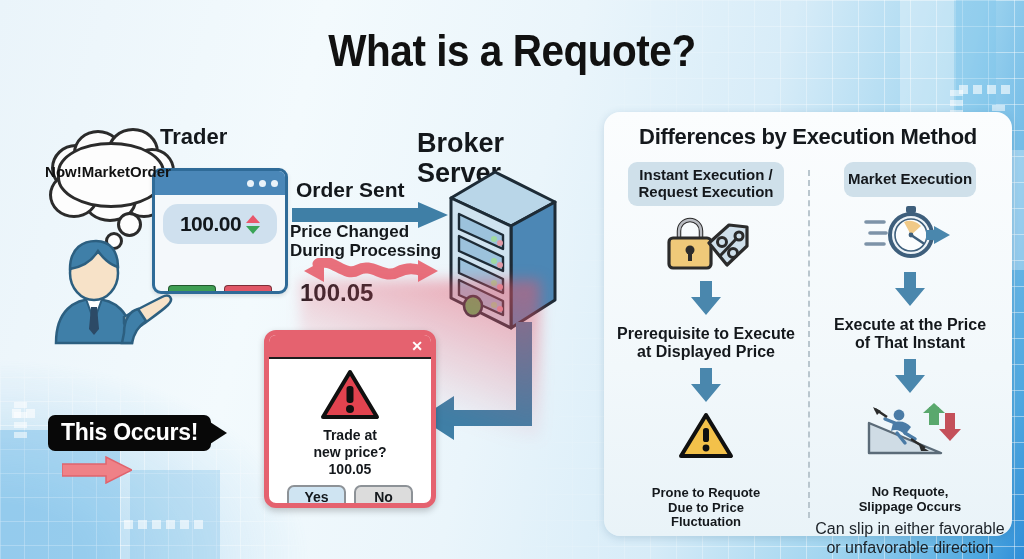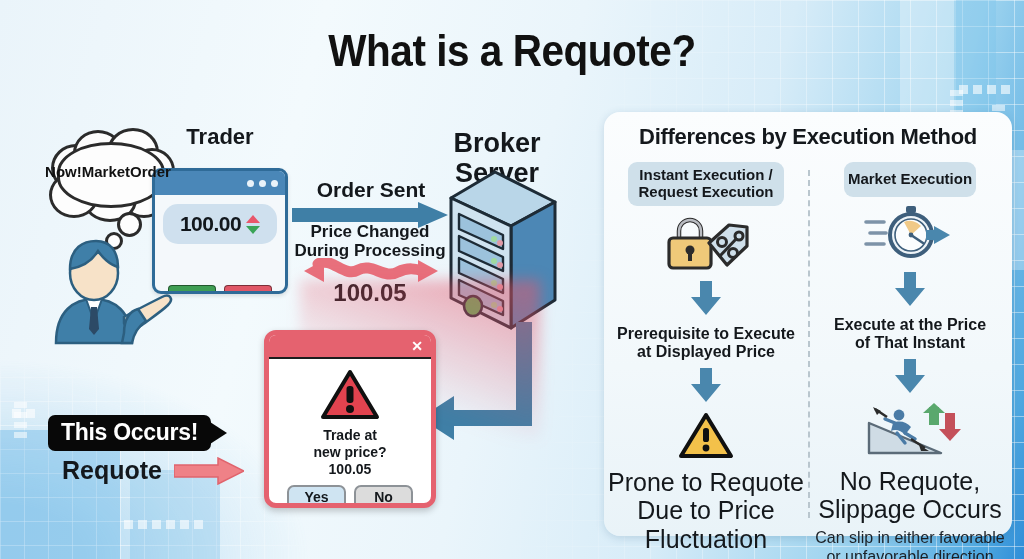--- a/index.html
+++ b/index.html
@@ -34,21 +34,21 @@
   .bg-dotcol i{display:block;height:6px;margin-bottom:4px;background:rgba(255,255,255,.55);}
   .bg-dotrow{position:absolute;height:9px;}
   .bg-dotrow i{display:inline-block;width:9px;height:9px;margin-right:5px;background:rgba(255,255,255,.6);}
 
   
   .title{position:absolute;left:0;right:0;top:26px;text-align:center;
     font-size:44px;font-weight:bold;color:#111;letter-spacing:-.5px;
     transform:scaleX(.92);transform-origin:50% 50%;}
 
   
-  .lbl{position:absolute;font-weight:bold;color:#14181c;text-align:center;line-height:1.12;}
+  .lbl{position:absolute;font-weight:bold;color:#14181c;line-height:1.12;}
 
   
   .cloud{position:absolute;left:45px;top:128px;width:126px;height:88px;}
   .cloud .body{position:absolute;inset:0;background:#fdfdfd;border:3px solid #2b2b2b;border-radius:50%/46%;}
   .cloud .lobe{position:absolute;background:#fdfdfd;border:3px solid #2b2b2b;border-radius:50%;}
   .cloud .txt{position:absolute;inset:0;display:flex;flex-direction:row;align-items:center;justify-content:center;
     font-size:15px;font-weight:bold;color:#111;line-height:1.15;z-index:4;}
   .cloud .tail{position:absolute;background:#fdfdfd;border:3px solid #2b2b2b;border-radius:50%;}
 
   
@@ -113,21 +113,21 @@
     border-radius:16px;box-shadow:0 2px 8px rgba(40,90,130,.18);}
   .panel h2{margin:0;padding-top:12px;text-align:center;font-size:22px;font-weight:bold;color:#14181c;letter-spacing:-.3px;}
   .divider{position:absolute;left:50%;top:58px;height:348px;border-left:2px dashed #b9c6ce;}
   .cols{position:absolute;left:0;top:50px;width:100%;display:flex;}
   .col{width:50%;display:flex;flex-direction:column;align-items:center;}
   .pill{background:#cfe0ea;border-radius:9px;padding:5px 10px;text-align:center;
     font-size:15px;font-weight:bold;color:#14181c;line-height:1.12;}
   .ico{margin-top:9px;}
   .dnarrow{margin:6px 0;}
   .ctxt{text-align:center;font-size:16px;font-weight:bold;color:#14181c;line-height:1.16;}
-  .btxt{text-align:center;font-size:25px;font-weight:normal;color:#14181c;line-height:1.14;margin-top:4px;}
+  .btxt{text-align:center;font-size:13px;font-weight:bold;color:#14181c;line-height:1.14;margin-top:22px;}
   .small{text-align:center;font-size:16px;color:#1b2127;line-height:1.2;margin-top:4px;}
 </style>
 </head>
 <body>
 
 <div id="stage">
 
   <div class="bg-base"></div>
   <div class="bg-grid"></div>
   <div class="bg-grid2"></div>
@@ -301,21 +301,20 @@
       <span class="no">No</span>
     </div>
   </div>
 
   <div class="callout">
     <div class="box">This Occurs!</div>
     <div class="tip"></div>
   </div>
 
   <div class="requote-row">
-    <div class="t">Requote</div>
     <svg width="70" height="28" viewBox="0 0 70 28">
       <path d="M0 8 L44 8 L44 1 L70 14 L44 27 L44 20 L0 20 Z" fill="#ef8187"></path>
       <path d="M0 8 L44 8 L44 1 L70 14 L44 27 L44 20 L0 20 Z" fill="none" stroke="#e0646d" stroke-width="1.5"></path>
     </svg>
   </div>
 
   <div class="panel">
     <h2>Differences by Execution Method</h2>
     <div class="divider"></div>
 

